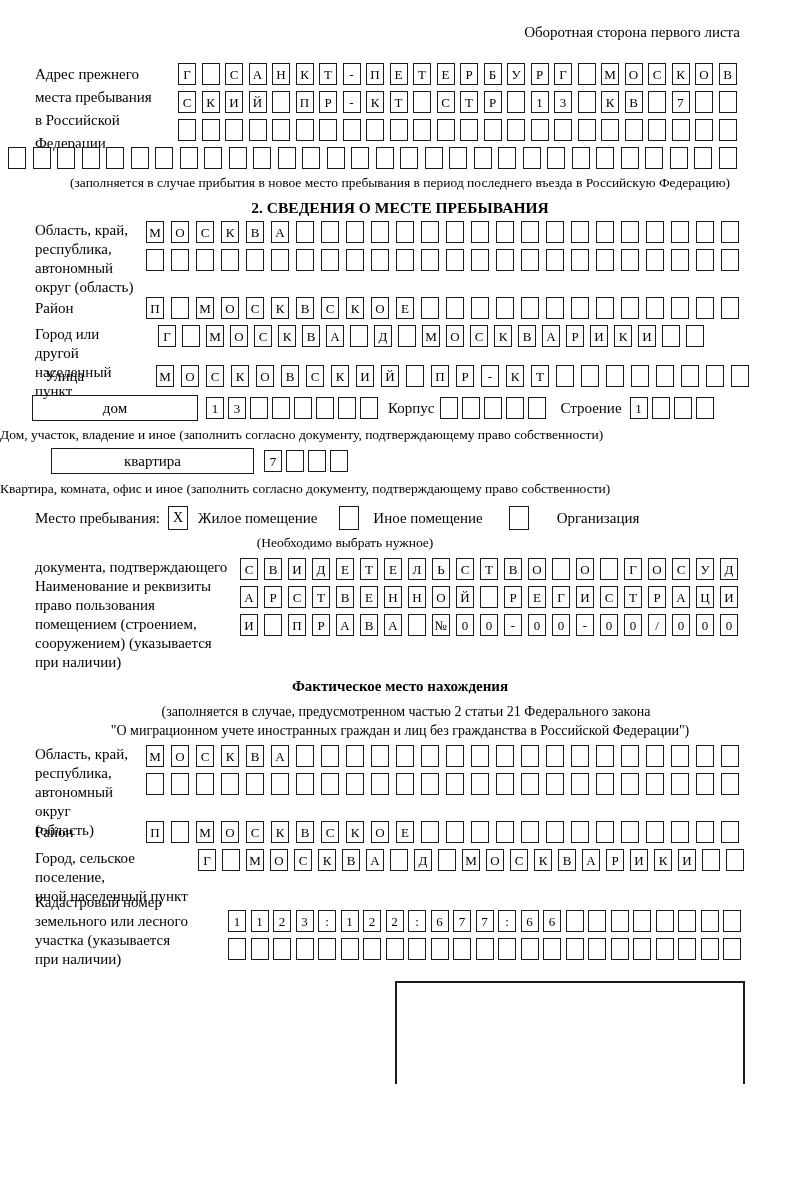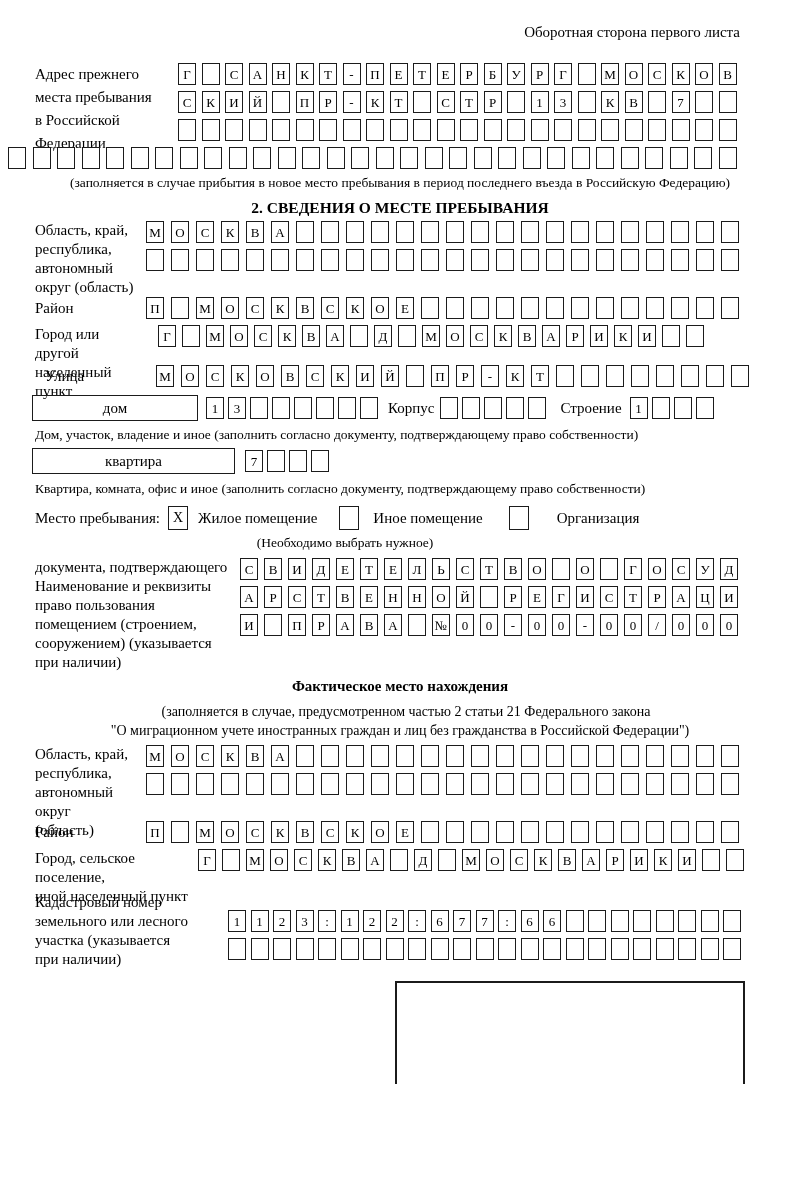--- a/index.html
+++ b/index.html
@@ -19,21 +19,21 @@
     font-size:13px; line-height:1; background:#fff;
   }
   .g-top{ gap:5.5px; }
   .g-std{ gap:7px; }
   .g-city{ gap:6px; }
   .g-doc{ gap:6px; }
   .g-kad{ gap:4.5px; }
   .g-full{ gap:6.5px; }
   .g-sm{ gap:4px; }
   .caption-c{ text-align:center; font-size:13.5px; line-height:17px; }
-  .caption-l{ font-size:13.5px; line-height:17px; margin-left:35px; }
+  .caption-l{ font-size:13.5px; line-height:17px; }
   .sec-title{ text-align:center; font-weight:bold; font-size:15.5px; }
   .label-rect{
     box-sizing:border-box; border:1.6px solid #1b1b1b; height:26px;
     display:flex; align-items:center; justify-content:center; font-size:15px;
   }
   .inline-lbl{ font-size:15px; line-height:26px; }
   .stamp-box{
     box-sizing:border-box; width:350px; height:172px; border:2px solid #1b1b1b;
     margin-left:395px; background:#fff;
   }
@@ -349,21 +349,21 @@
     <div class="cellrow g-sm">
         <span class="cell">1</span>
         <span class="cell"></span>
         <span class="cell"></span>
         <span class="cell"></span>
       </div>
   </div>
   <div class="caption-l" style="margin-top:5px;">Дом, участок, владение и иное (заполнить согласно документу, подтверждающему право собственности)</div>
 
   <div class="frow" style="margin-top:5px; align-items:center;">
-    <div class="label-rect" style="width:203px; margin-left:32px;">квартира</div>
+    <div class="label-rect" style="width:203px; margin-left:51px;">квартира</div>
     <div class="cellrow g-sm" style="margin-left:10px;">
         <span class="cell">7</span>
         <span class="cell"></span>
         <span class="cell"></span>
         <span class="cell"></span>
       </div>
   </div>
   <div class="caption-l" style="margin-top:6px;">Квартира, комната, офис и иное (заполнить согласно документу, подтверждающему право собственности)</div>
 
   <div class="frow" style="margin-top:8px; align-items:center;">

